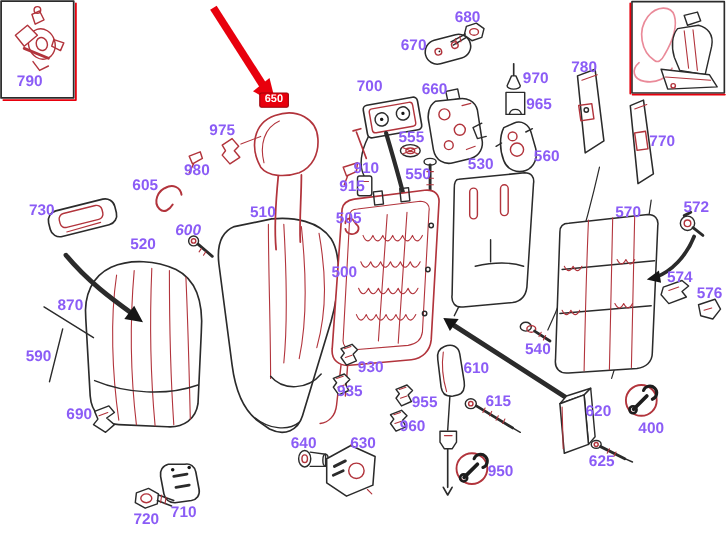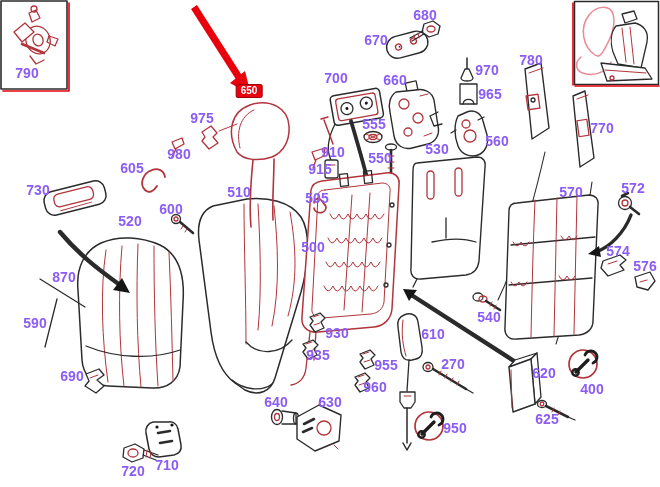--- a/index.html
+++ b/index.html
@@ -379,36 +379,36 @@
       <div class="part-label" style="left: 602px; top: 128px;">770</div>
       <div class="part-label" style="left: 497px; top: 141px;">560</div>
       <div class="part-label" style="left: 437px; top: 149px;">530</div>
       <div class="part-label" style="left: 374px; top: 124px;">555</div>
       <div class="part-label" style="left: 380px; top: 158px;">550</div>
       <div class="part-label" style="left: 333px; top: 152px;">910</div>
       <div class="part-label" style="left: 320px; top: 169px;">915</div>
       <div class="part-label" style="left: 132px; top: 168px;">605</div>
       <div class="part-label" style="left: 38px; top: 190px;">730</div>
       <div class="part-label" style="left: 239px; top: 192px;">510</div>
-      <div class="part-label" style="left: 171px; top: 209px;">600</div>
+      <div class="part-label" style="left: 171px; top: 209px; font-style: italic;">600</div>
       <div class="part-label" style="left: 317px; top: 198px;">505</div>
       <div class="part-label" style="left: 571px; top: 192px;">570</div>
       <div class="part-label" style="left: 633px; top: 188px;">572</div>
       <div class="part-label" style="left: 130px; top: 221px;">520</div>
       <div class="part-label" style="left: 313px; top: 247px;">500</div>
       <div class="part-label" style="left: 618px; top: 251px;">574</div>
       <div class="part-label" style="left: 645px; top: 266px;">576</div>
       <div class="part-label" style="left: 64px; top: 277px;">870</div>
       <div class="part-label" style="left: 489px; top: 317px;">540</div>
       <div class="part-label" style="left: 35px; top: 323px;">590</div>
       <div class="part-label" style="left: 337px; top: 333px;">930</div>
       <div class="part-label" style="left: 433px; top: 334px;">610</div>
       <div class="part-label" style="left: 318px; top: 355px;">935</div>
       <div class="part-label" style="left: 386px; top: 365px;">955</div>
-      <div class="part-label" style="left: 453px; top: 364px;">270</div>
+      <div class="part-label" style="left: 453px; top: 364px;">615</div>
       <div class="part-label" style="left: 72px; top: 376px;">690</div>
       <div class="part-label" style="left: 375px; top: 387px;">960</div>
       <div class="part-label" style="left: 544px; top: 373px;">620</div>
       <div class="part-label" style="left: 592px; top: 389px;">400</div>
       <div class="part-label" style="left: 276px; top: 402px;">640</div>
       <div class="part-label" style="left: 330px; top: 402px;">630</div>
       <div class="part-label" style="left: 547px; top: 419px;">625</div>
       <div class="part-label" style="left: 455px; top: 428px;">950</div>
       <div class="part-label" style="left: 167px; top: 465px;">710</div>
       <div class="part-label" style="left: 133px; top: 471px;">720</div>

